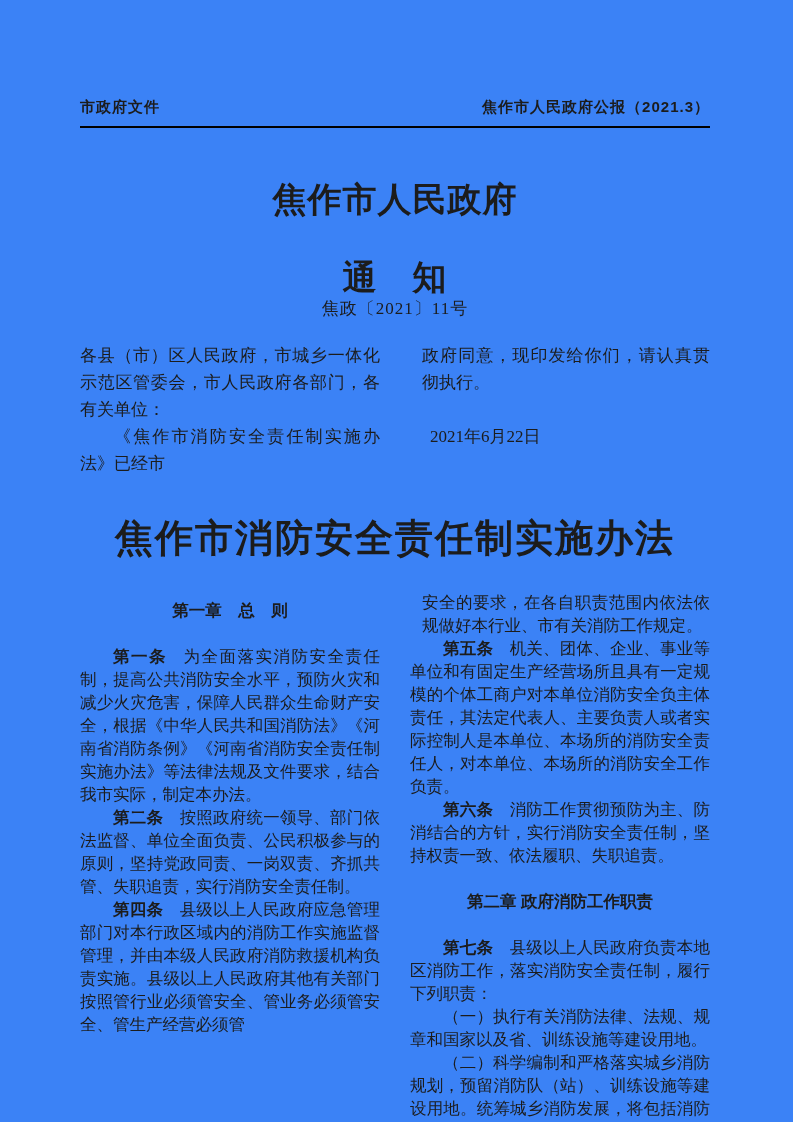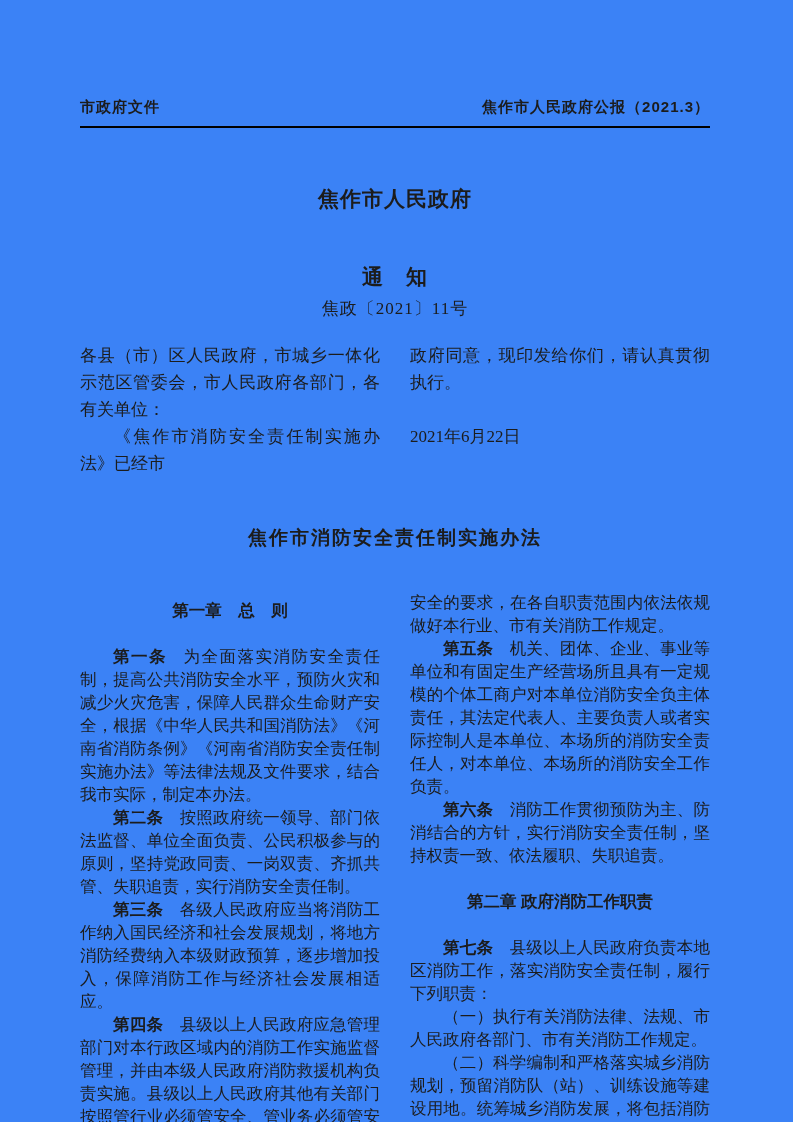--- a/index.html
+++ b/index.html
@@ -23,55 +23,55 @@
     font-weight: 700; font-size: 15px; letter-spacing: 1px;
   }
   .hdr-rule {
     border-bottom: 2px solid #000;
     margin-top: 9px;
   }
   
   .notice-title {
     margin-top: 52px;
     text-align: center;
-    font-size: 21px; font-weight: 700;
+    font-size: 34px; font-weight: 700;
     line-height: 39px; letter-spacing: 1px;
   }
   .doc-number {
     text-align: center;
     font-size: 17px; letter-spacing: 1px;
     font-style: normal;
   }
   
   .columns { display: flex; gap: 30px; }
   .col { flex: 1 1 0; min-width: 0; }
   .intro { margin-top: 22px; font-size: 17px; line-height: 27px; }
   .body-cols { margin-top: 34px; font-size: 16.5px; line-height: 23px; }
   .col p { text-align: justify; }
   p.address { text-indent: 0; }
   p.para { text-indent: 2em; }
-  p.cont { text-indent: 0; }
-  p.date { text-indent: 0; margin-top: 27px; }
+  p.cont { text-indent: 0; margin-left: 12px; }
+  p.date { text-indent: 0; margin-top: 27px; margin-left: 20px; }
   p.chapter {
     text-align: center !important; text-indent: 0;
     font-weight: 700;
     font-family: "Liberation Sans", sans-serif;
     margin: 23px 0;
   }
   p.chapter:first-child { margin-top: 8px; }
   .lead {
     font-weight: 700;
     font-family: "Liberation Sans", sans-serif;
     margin-right: 1em;
   }
   
   .reg-title {
     margin-top: 42px;
     text-align: center;
-    font-size: 19px; font-weight: 700;
+    font-size: 38px; font-weight: 700;
     letter-spacing: 2px;
     line-height: 38px;
   }
 </style>
 </head>
 <body>
 
 <div class="page">
 
   <div class="hdr">
@@ -99,27 +99,26 @@
       </div>
   </div>
 
   <h2 class="reg-title">焦作市消防安全责任制实施办法</h2>
 
   <div class="columns body-cols">
     <div class="col">
         <p class="chapter">第一章　总　则</p>
         <p class="para"><span class="lead">第一条</span>为全面落实消防安全责任制，提高公共消防安全水平，预防火灾和减少火灾危害，保障人民群众生命财产安全，根据《中华人民共和国消防法》《河南省消防条例》《河南省消防安全责任制实施办法》等法律法规及文件要求，结合我市实际，制定本办法。</p>
         <p class="para"><span class="lead">第二条</span>按照政府统一领导、部门依法监督、单位全面负责、公民积极参与的原则，坚持党政同责、一岗双责、齐抓共管、失职追责，实行消防安全责任制。</p>
-        <p class="para"><span class="lead">第三条</span>各级人民政府应当将消防工作纳入国民经济和社会发展规划，将地方消防经费纳入本级财政预算，逐步增加投入，保障消防工作与经济社会发展相适应。</p>
         <p class="para"><span class="lead">第四条</span>县级以上人民政府应急管理部门对本行政区域内的消防工作实施监督管理，并由本级人民政府消防救援机构负责实施。县级以上人民政府其他有关部门按照管行业必须管安全、管业务必须管安全、管生产经营必须管</p>
       </div>
     <div class="col">
         <p class="cont">安全的要求，在各自职责范围内依法依规做好本行业、市有关消防工作规定。</p>
         <p class="para"><span class="lead">第五条</span>机关、团体、企业、事业等单位和有固定生产经营场所且具有一定规模的个体工商户对本单位消防安全负主体责任，其法定代表人、主要负责人或者实际控制人是本单位、本场所的消防安全责任人，对本单位、本场所的消防安全工作负责。</p>
         <p class="para"><span class="lead">第六条</span>消防工作贯彻预防为主、防消结合的方针，实行消防安全责任制，坚持权责一致、依法履职、失职追责。</p>
         <p class="chapter">第二章 政府消防工作职责</p>
         <p class="para"><span class="lead">第七条</span>县级以上人民政府负责本地区消防工作，落实消防安全责任制，履行下列职责：</p>
-        <p class="para">（一）执行有关消防法律、法规、市人民政府各部门、市有关消防工作规定。</p>
+        <p class="para">（一）执行有关消防法律、法规、规章和国家以及省、训练设施等建设用地。</p>
         <p class="para">（二）科学编制和严格落实城乡消防规划，预留消防队（站）、训练设施等建设用地。统筹城乡消防发展，将包括消防安全布</p>
       </div>
   </div>
 
 </div>
 
 </body></html>

